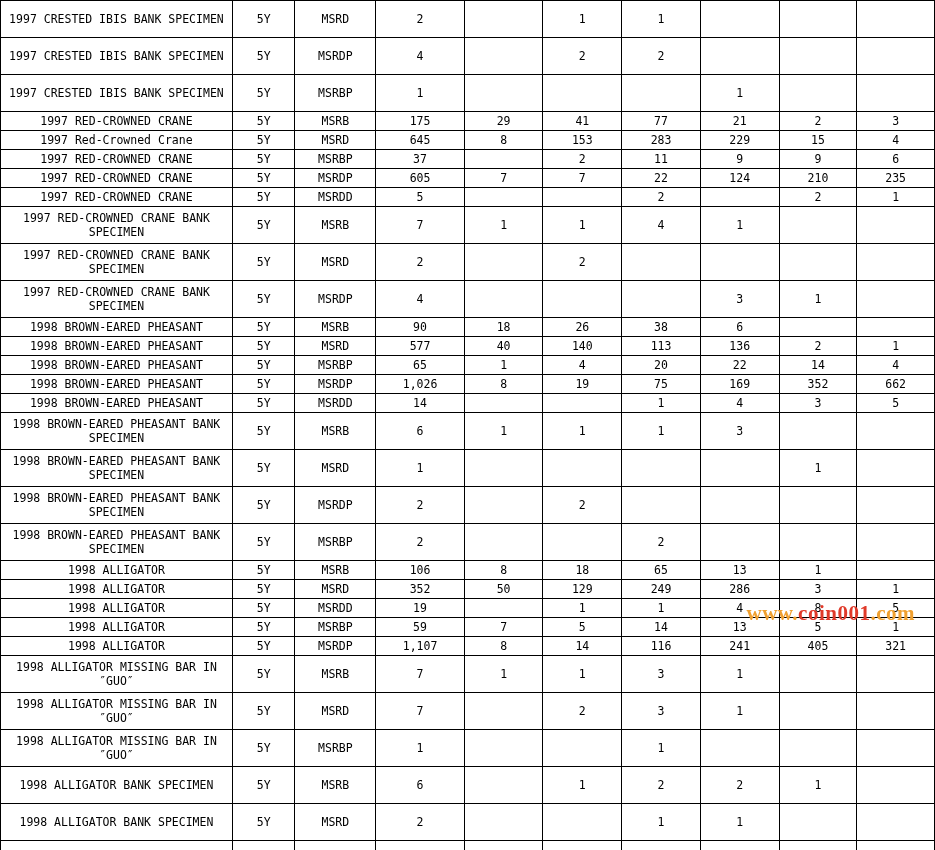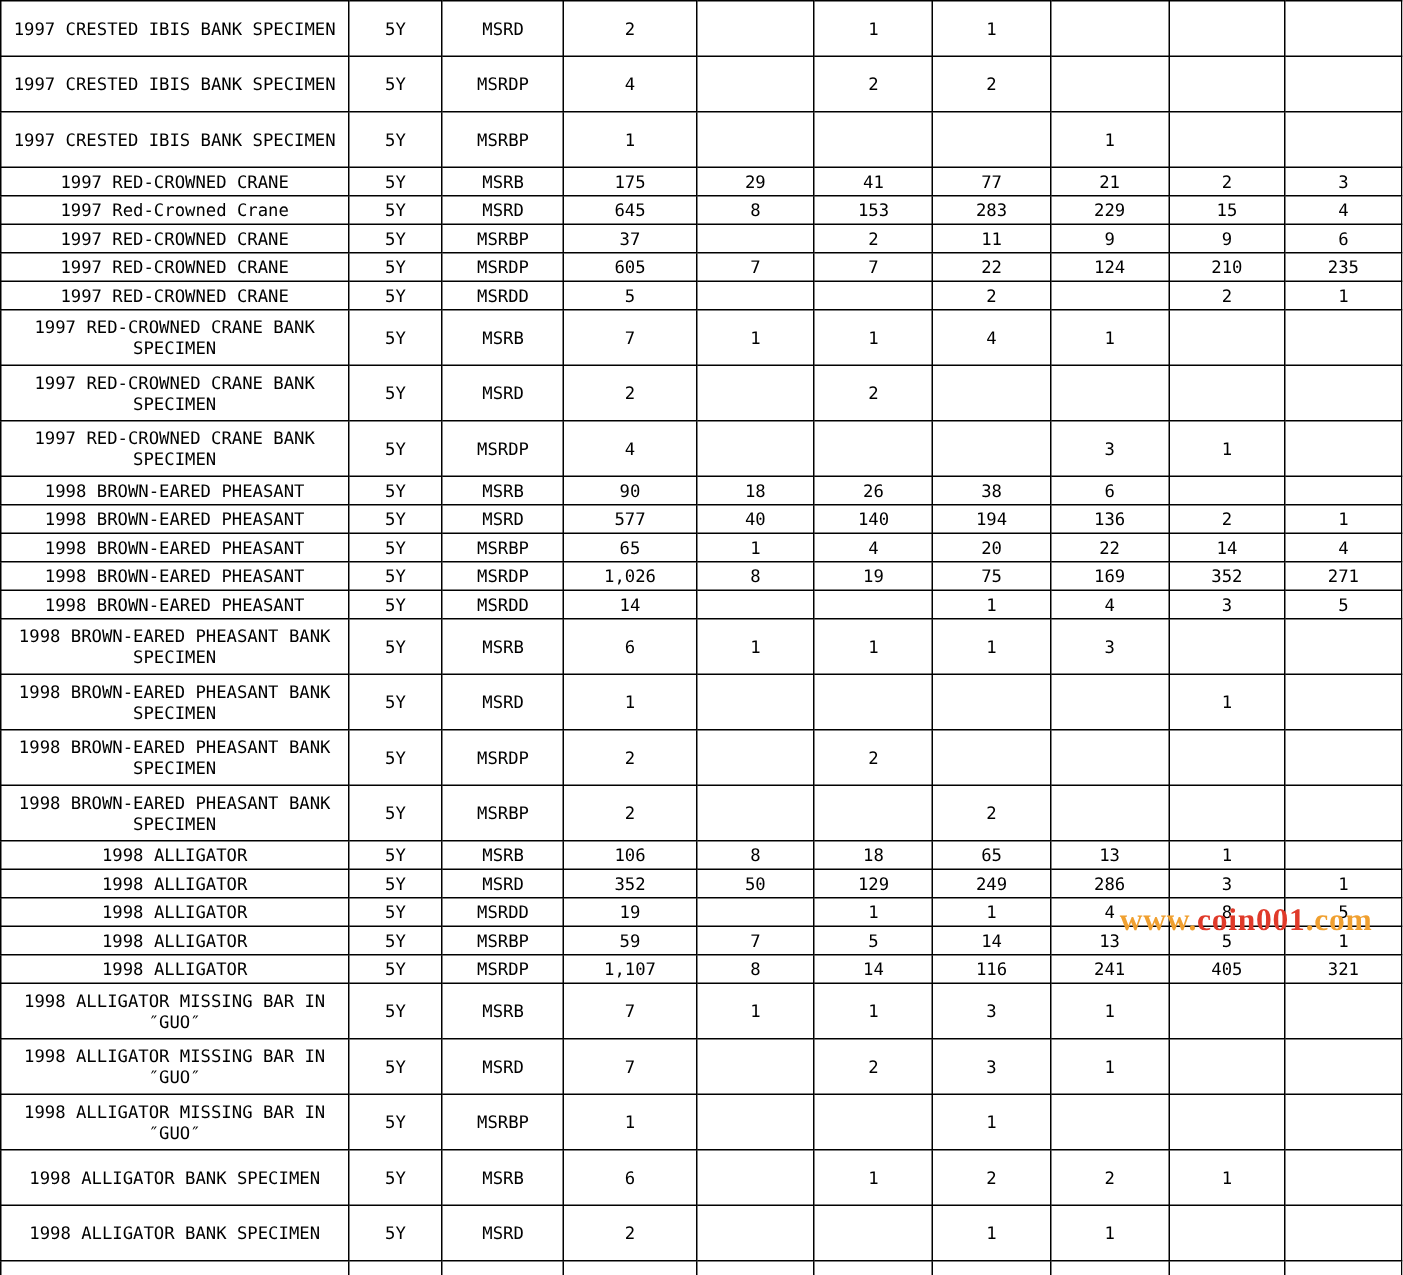--- a/index.html
+++ b/index.html
@@ -229,21 +229,21 @@
           <td></td>
           <td></td>
         </tr>
         <tr class="r1">
           <td class="name">1998 BROWN-EARED PHEASANT</td>
           <td>5Y</td>
           <td>MSRD</td>
           <td>577</td>
           <td>40</td>
           <td>140</td>
-          <td>194</td>
+          <td>113</td>
           <td>136</td>
           <td>2</td>
           <td>1</td>
         </tr>
         <tr class="r1">
           <td class="name">1998 BROWN-EARED PHEASANT</td>
           <td>5Y</td>
           <td>MSRBP</td>
           <td>65</td>
           <td>1</td>
@@ -256,21 +256,21 @@
         <tr class="r1">
           <td class="name">1998 BROWN-EARED PHEASANT</td>
           <td>5Y</td>
           <td>MSRDP</td>
           <td>1,026</td>
           <td>8</td>
           <td>19</td>
           <td>75</td>
           <td>169</td>
           <td>352</td>
-          <td>271</td>
+          <td>662</td>
         </tr>
         <tr class="r1">
           <td class="name">1998 BROWN-EARED PHEASANT</td>
           <td>5Y</td>
           <td>MSRDD</td>
           <td>14</td>
           <td></td>
           <td></td>
           <td>1</td>
           <td>4</td>

